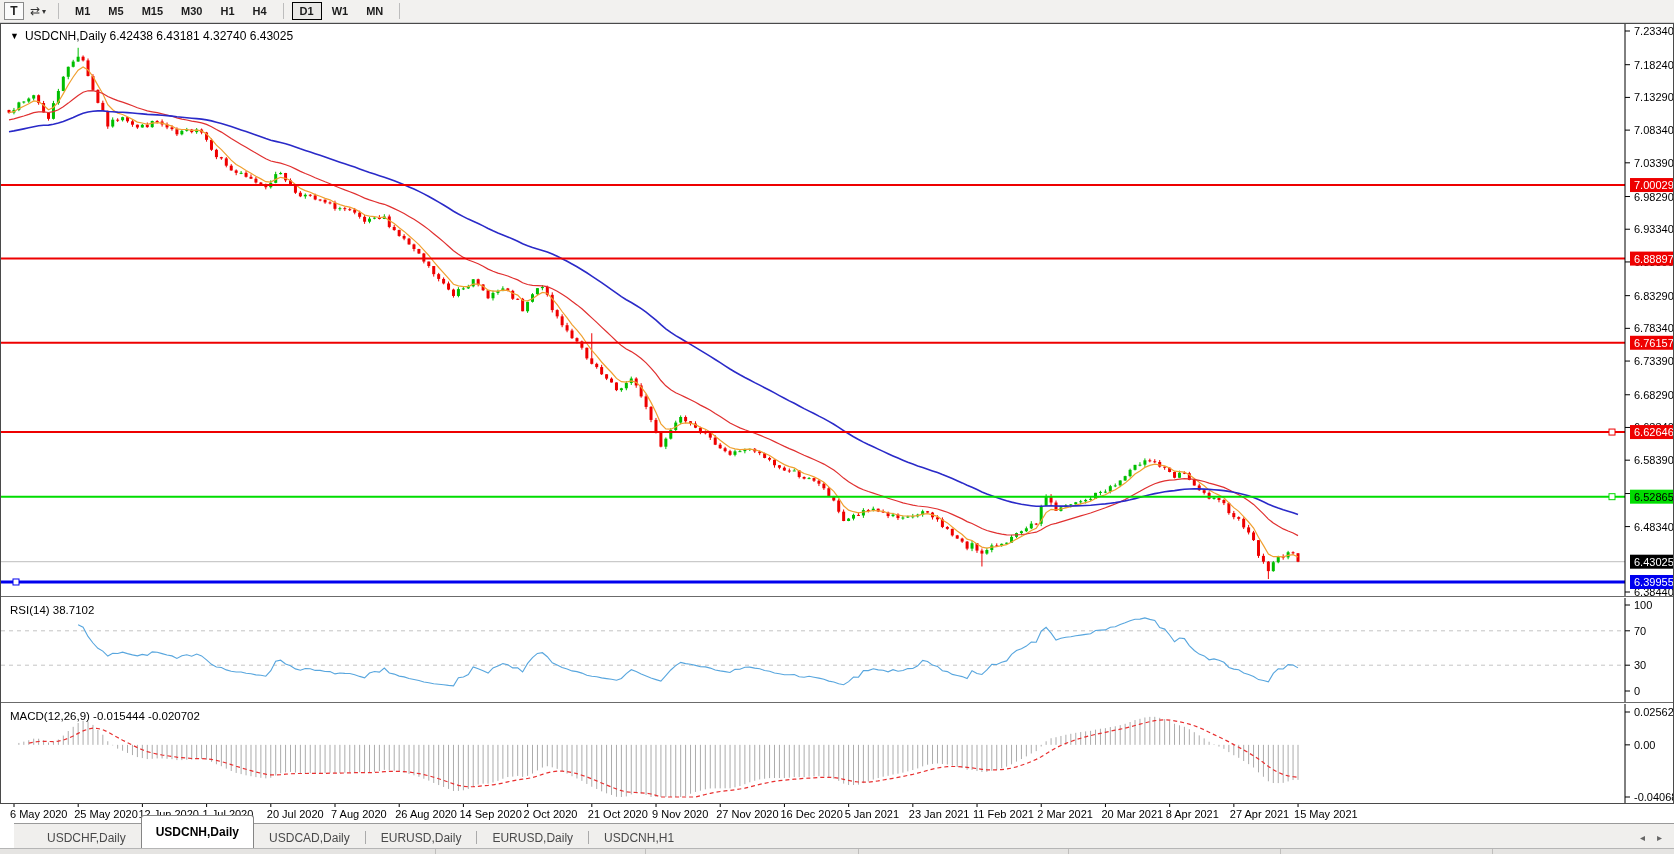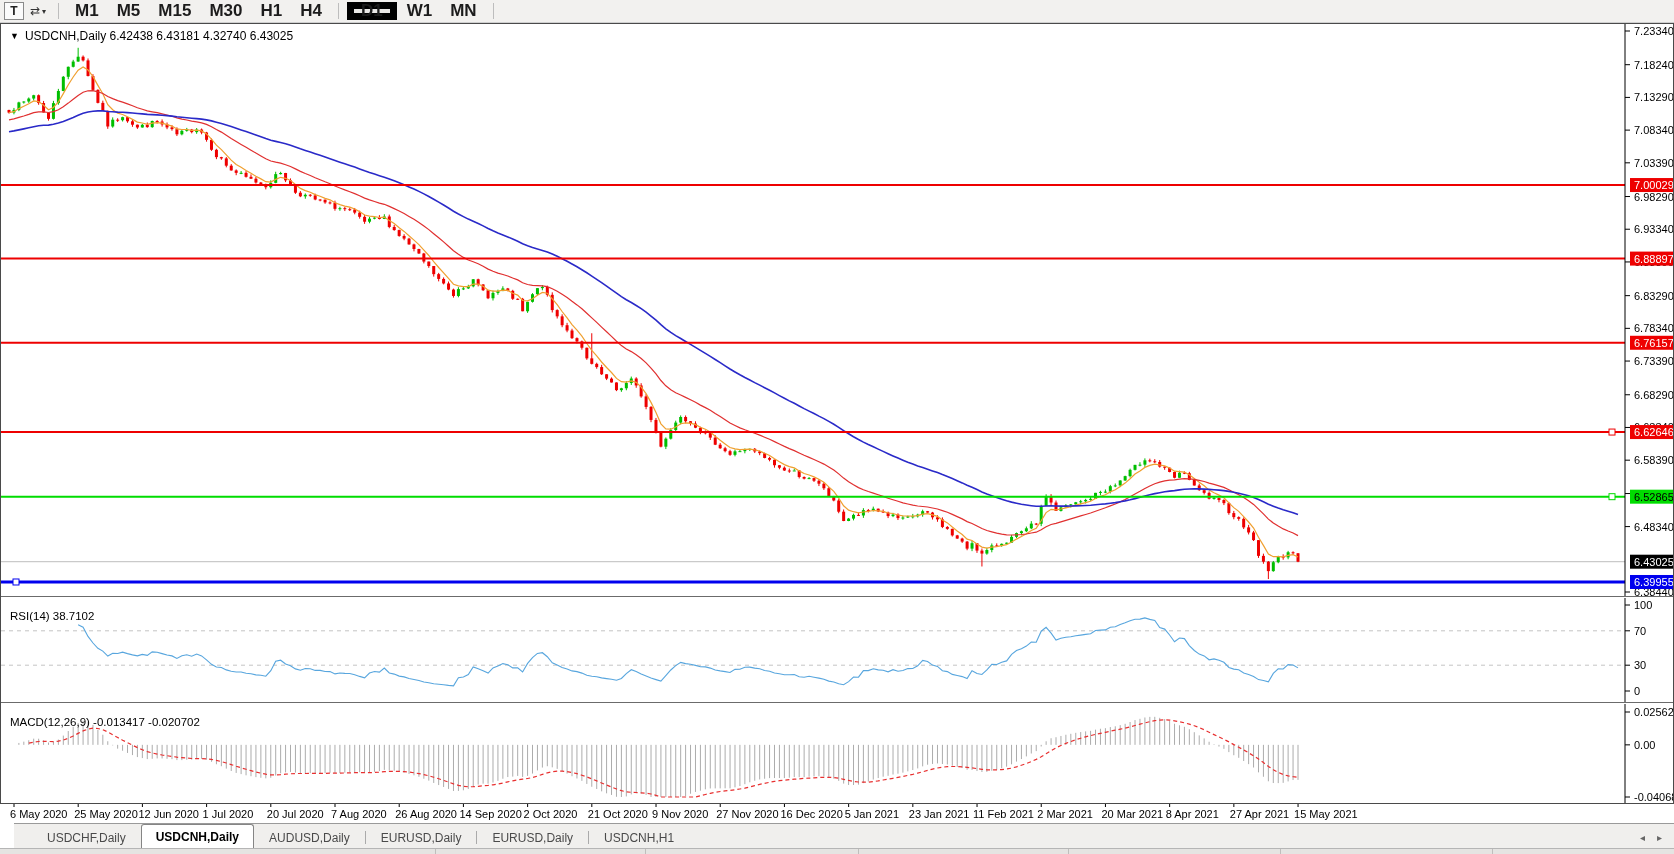--- a/index.html
+++ b/index.html
@@ -9,38 +9,38 @@
            border-bottom:1px solid #cfcfcf;display:flex;align-items:center;gap:2px;
            padding-left:4px;box-sizing:border-box;}
   .tbtn{height:18px;min-width:20px;border:1px solid #8a8a8a;background:#fbfbfb;
         font-weight:bold;font-size:12px;color:#222;display:flex;align-items:center;
         justify-content:center;box-sizing:border-box;}
   .tb-icon{height:18px;padding:0 3px;display:flex;align-items:center;gap:2px;color:#333;
            font-size:12px;border:1px solid transparent;}
   .tb-caret{font-size:8px;color:#333;}
   .tb-sep{width:1px;height:16px;background:#bdbdbd;margin:0 6px;}
   .tfbtn{height:18px;padding:0 7px;border:1px solid transparent;font-weight:bold;
-         font-size:17px;color:#1c1c1c;display:flex;align-items:center;box-sizing:border-box;}
-  .tfbtn.active{background:#e9e8e6;border:7px solid #000000;}
+         font-size:11px;color:#1c1c1c;display:flex;align-items:center;box-sizing:border-box;}
+  .tfbtn.active{background:#e9e8e6;border:1px solid #000000;}
   .chart-window{position:absolute;top:23px;left:0;width:1674px;height:781px;background:#fff;
                 border:1px solid #4a4a4a;box-sizing:border-box;}
   .panel{position:relative;width:1672px;}
   .panel svg{display:block;}
   .splitter{height:2px;background:#fff;border-top:1px solid #6b6b6b;box-sizing:border-box;}
   .chart-title{position:absolute;left:9px;top:5px;font-size:12px;color:#000;display:flex;
                align-items:center;gap:6px;white-space:pre;}
   .tri{font-size:9px;line-height:1;}
-  .ind-label{position:absolute;left:9px;top:12px;font-size:11.5px;color:#000;}
+  .ind-label{position:absolute;left:9px;top:6px;font-size:11.5px;color:#000;}
   .date-axis{position:absolute;top:804px;left:6px;width:1674px;height:19px;background:#fff;}
   .tabbar{position:absolute;top:823px;left:14px;width:1674px;height:25px;background:#f0efed;
           border-top:1px solid #9a9a9a;display:flex;align-items:flex-end;padding-left:18px;
           box-sizing:border-box;}
   .tab{height:21px;padding:0 14px;font-size:12px;color:#4a4a4a;display:flex;align-items:center;
        border:1px solid transparent;border-bottom:none;box-sizing:border-box;}
-  .tab.active{background:#fff;border-color:#858585;color:#000;font-weight:bold;height:24px;
+  .tab.active{background:#fff;border-color:#858585;color:#000;font-weight:bold;height:33px;
               border-top-left-radius:3px;border-top-right-radius:3px;}
   .tabdiv{width:1px;height:13px;background:#aaa;margin:0 0 4px;}
   .tab-arrows{margin-left:auto;margin-right:26px;margin-bottom:5px;display:flex;gap:12px;
               font-size:10px;color:#666;}
   .tab-arrows span{cursor:default;}
   .statusbar{position:absolute;top:848px;left:0;width:1674px;height:6px;background:#e5e4e2;
              border-top:1px solid #b5b5b5;box-sizing:border-box;}
   .seg{position:absolute;top:0;width:1px;height:5px;background:#bfbebc;}
 </style>
 </head>
@@ -978,21 +978,21 @@
           <line x1="1267.3678160919542" y1="40.845045996079016" x2="1267.3678160919542" y2="77.28226855773005" stroke="#acacac" stroke-width="1"></line>
           <line x1="1272.3065134099618" y1="40.845045996079016" x2="1272.3065134099618" y2="79.03720146986481" stroke="#acacac" stroke-width="1"></line>
           <line x1="1277.2452107279694" y1="40.845045996079016" x2="1277.2452107279694" y2="79.12044978613478" stroke="#acacac" stroke-width="1"></line>
           <line x1="1282.1839080459772" y1="40.845045996079016" x2="1282.1839080459772" y2="78.85803669512359" stroke="#acacac" stroke-width="1"></line>
           <line x1="1287.1226053639848" y1="40.845045996079016" x2="1287.1226053639848" y2="77.42481036458314" stroke="#acacac" stroke-width="1"></line>
           <line x1="1292.0613026819924" y1="40.845045996079016" x2="1292.0613026819924" y2="76.04089982114614" stroke="#acacac" stroke-width="1"></line>
           <line x1="1297" y1="40.845045996079016" x2="1297" y2="75.86216586771394" stroke="#acacac" stroke-width="1"></line>
         </g>
         <polyline points="27.8,39.1 32.7,38.2 37.6,37.5 42.6,37.3 47.5,37.5 52.4,37.6 57.4,37.2 62.3,36.1 67.3,34.3 72.2,32.0 77.1,29.4 82.1,26.9 87.0,25.0 92.0,24.2 96.9,24.5 101.8,25.7 106.8,28.0 111.7,30.7 116.7,33.5 121.6,36.2 126.5,38.7 131.5,41.2 136.4,43.6 141.3,45.7 146.3,47.6 151.2,49.0 156.2,50.1 161.1,51.0 166.0,51.7 171.0,52.4 175.9,53.2 180.9,53.7 185.8,54.1 190.7,54.5 195.7,54.6 200.6,54.6 205.5,54.9 210.5,55.4 215.4,56.4 220.4,57.6 225.3,59.0 230.2,60.6 235.2,62.3 240.1,63.8 245.1,65.3 250.0,66.7 254.9,68.0 259.9,69.2 264.8,70.2 269.8,70.9 274.7,71.0 279.6,70.7 284.6,70.2 289.5,69.8 294.4,69.5 299.4,69.5 304.3,69.5 309.3,69.4 314.2,69.4 319.1,69.3 324.1,69.3 329.0,69.2 334.0,69.2 338.9,69.1 343.8,69.0 348.8,68.9 353.7,68.7 358.6,68.6 363.6,68.7 368.5,68.6 373.5,68.5 378.4,68.2 383.3,67.7 388.3,67.4 393.2,67.3 398.2,67.4 403.1,67.7 408.0,68.1 413.0,68.8 417.9,69.6 422.9,70.6 427.8,71.8 432.7,73.2 437.7,74.8 442.6,76.4 447.5,78.1 452.5,79.9 457.4,81.3 462.4,82.3 467.3,82.8 472.2,82.7 477.2,82.3 482.1,81.8 487.1,81.4 492.0,80.8 496.9,80.0 501.9,79.0 506.8,77.8 511.7,76.8 516.7,75.8 521.6,75.2 526.6,74.5 531.5,73.5 536.4,72.1 541.4,70.4 546.3,68.8 551.3,67.7 556.2,67.1 561.1,67.1 566.1,67.6 571.0,68.5 576.0,69.7 580.9,71.2 585.8,72.9 590.8,74.9 595.7,76.9 600.6,79.0 605.6,81.1 610.5,83.0 615.5,85.0 620.4,86.7 625.3,87.8 630.3,88.3 635.2,88.5 640.2,88.8 645.1,89.2 650.0,90.0 655.0,91.3 659.9,93.0 664.8,93.0 669.8,93.0 674.7,93.0 679.7,93.0 684.6,93.0 689.5,93.0 694.5,93.0 699.4,91.8 704.4,90.5 709.3,89.3 714.2,88.3 719.2,87.5 724.1,86.9 729.0,86.4 734.0,85.8 738.9,85.0 743.9,84.1 748.8,82.9 753.7,81.7 758.7,80.4 763.6,79.3 768.6,78.3 773.5,77.4 778.4,76.7 783.4,76.2 788.3,75.7 793.3,75.2 798.2,74.8 803.1,74.4 808.1,74.1 813.0,73.8 817.9,73.5 822.9,73.3 827.8,73.3 832.8,73.6 837.7,74.2 842.6,75.3 847.6,76.4 852.5,77.4 857.5,78.0 862.4,78.2 867.3,78.1 872.3,77.6 877.2,76.9 882.1,76.0 887.1,75.2 892.0,74.3 897.0,73.3 901.9,72.4 906.8,71.4 911.8,70.3 916.7,69.1 921.7,67.8 926.6,66.4 931.5,65.1 936.5,64.0 941.4,63.2 946.4,62.6 951.3,62.5 956.2,62.5 961.2,62.8 966.1,63.4 971.0,63.9 976.0,64.6 980.9,65.3 985.9,65.8 990.8,66.0 995.7,65.9 1000.7,65.6 1005.6,65.0 1010.6,64.1 1015.5,62.8 1020.4,61.2 1025.4,59.5 1030.3,57.5 1035.2,55.4 1040.2,52.8 1045.1,49.7 1050.1,46.6 1055.0,43.9 1059.9,41.5 1064.9,39.4 1069.8,37.5 1074.8,35.7 1079.7,34.2 1084.6,32.8 1089.6,31.6 1094.5,30.4 1099.5,29.3 1104.4,28.3 1109.3,27.2 1114.3,26.2 1119.2,25.2 1124.1,24.1 1129.1,22.9 1134.0,21.5 1139.0,20.2 1143.9,18.9 1148.8,17.7 1153.8,16.7 1158.7,16.1 1163.7,15.9 1168.6,16.1 1173.5,16.9 1178.5,17.7 1183.4,18.8 1188.3,20.1 1193.3,21.7 1198.2,23.6 1203.2,25.8 1208.1,28.2 1213.0,30.6 1218.0,33.0 1222.9,35.4 1227.9,37.9 1232.8,40.6 1237.7,43.2 1242.7,46.0 1247.6,48.8 1252.6,51.8 1257.5,55.1 1262.4,58.6 1267.4,62.4 1272.3,65.7 1277.2,68.4 1282.2,70.5 1287.1,71.9 1292.1,72.7 1297.0,73.3" fill="none" stroke="#e83030" stroke-width="1.2" stroke-dasharray="4 3"></polyline>
       </svg>
-    <div class="ind-label">MACD(12,26,9) -0.013417 -0.020702</div>
+    <div class="ind-label">MACD(12,26,9) -0.015444 -0.020702</div>
   </div>
 </div>
 
 <div class="date-axis">
   <svg id="dateSvg" width="1674" height="19">
       <line x1="8" y1="0" x2="8" y2="3" stroke="#000"></line>
       <text x="4" y="14" font-size="11" fill="#000" font-family="Liberation Sans, sans-serif">6 May 2020</text>
       <line x1="72.20306513409962" y1="0" x2="72.20306513409962" y2="3" stroke="#000"></line>
       <text x="68.20306513409962" y="14" font-size="11" fill="#000" font-family="Liberation Sans, sans-serif">25 May 2020</text>
       <line x1="136.40613026819923" y1="0" x2="136.40613026819923" y2="3" stroke="#000"></line>
@@ -1032,21 +1032,21 @@
       <line x1="1227.8582375478927" y1="0" x2="1227.8582375478927" y2="3" stroke="#000"></line>
       <text x="1223.8582375478927" y="14" font-size="11" fill="#000" font-family="Liberation Sans, sans-serif">27 Apr 2021</text>
       <line x1="1292.0613026819924" y1="0" x2="1292.0613026819924" y2="3" stroke="#000"></line>
       <text x="1288.0613026819924" y="14" font-size="11" fill="#000" font-family="Liberation Sans, sans-serif">15 May 2021</text>
     </svg>
 </div>
 
 <div class="tabbar" id="tabBar">
     <div class="tab">USDCHF,Daily</div>
     <div class="tab active">USDCNH,Daily</div>
-    <div class="tab">AUDUSD,Daily</div>
+    <div class="tab">USDCAD,Daily</div>
     <div class="tabdiv"></div>
     <div class="tab">EURUSD,Daily</div>
     <div class="tabdiv"></div>
     <div class="tab">EURUSD,Daily</div>
     <div class="tabdiv"></div>
     <div class="tab">USDCNH,H1</div>
     <div class="tab-arrows">
       <span>◂</span>
       <span>▸</span>
     </div>

